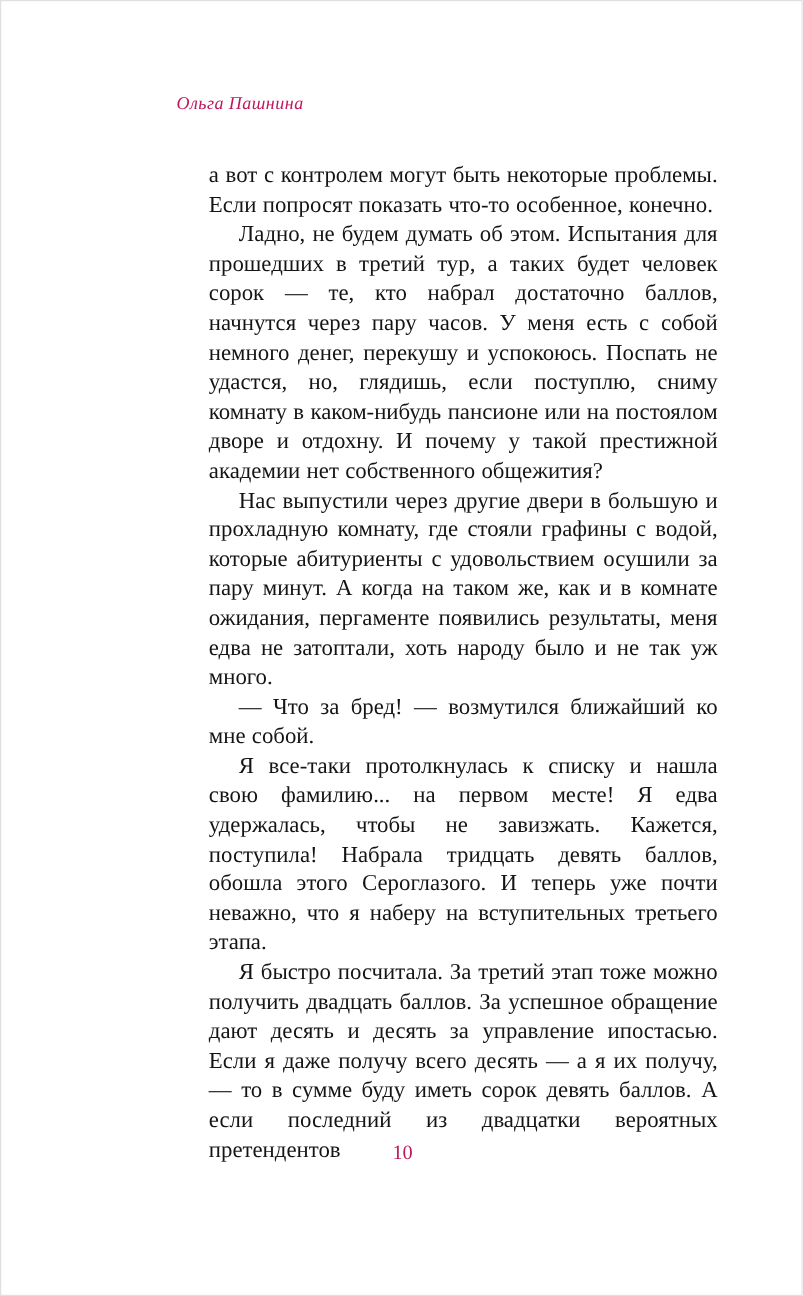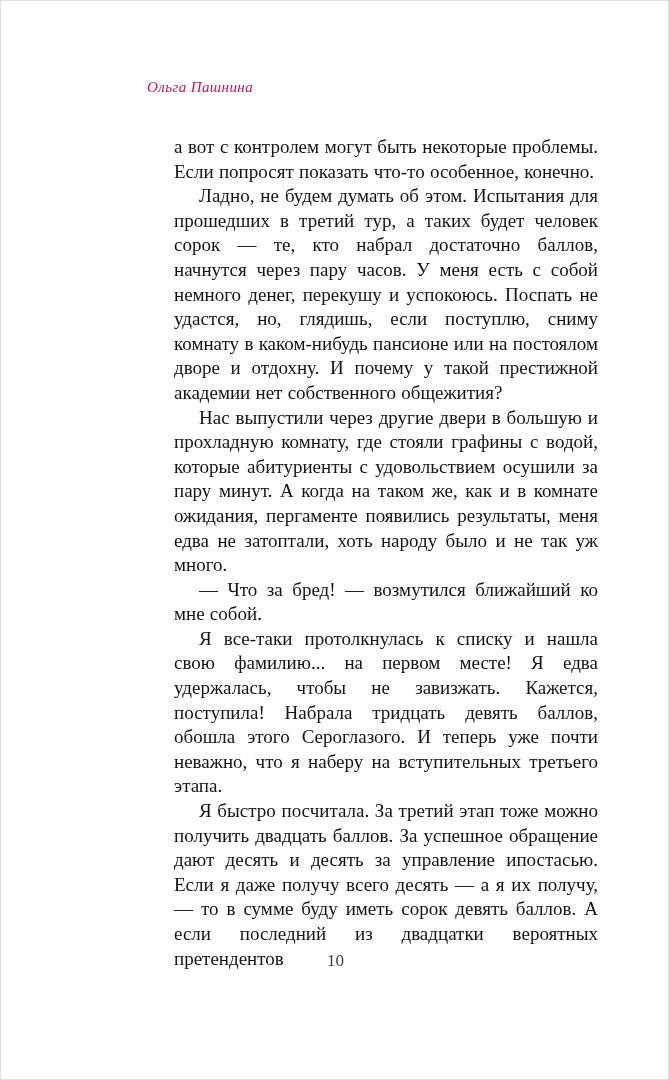--- a/index.html
+++ b/index.html
@@ -49,21 +49,21 @@
   .body-text p.para.indent {
     text-indent: 25px;
   }
   .folio {
     position: absolute;
     left: 0;
     top: 950px;
     width: 669px;
     text-align: center;
     font-size: 17px;
-    color: #404040;
+    color: #be185d;
   }
 </style>
 </head>
 <body>
 
 <div class="scan-page">
   <div class="running-header">Ольга Пашнина</div>
 
   <div class="body-text">
       <p class="para">а вот с контролем могут быть некоторые проблемы. Если попросят показать что-то особенное, конечно.</p>

